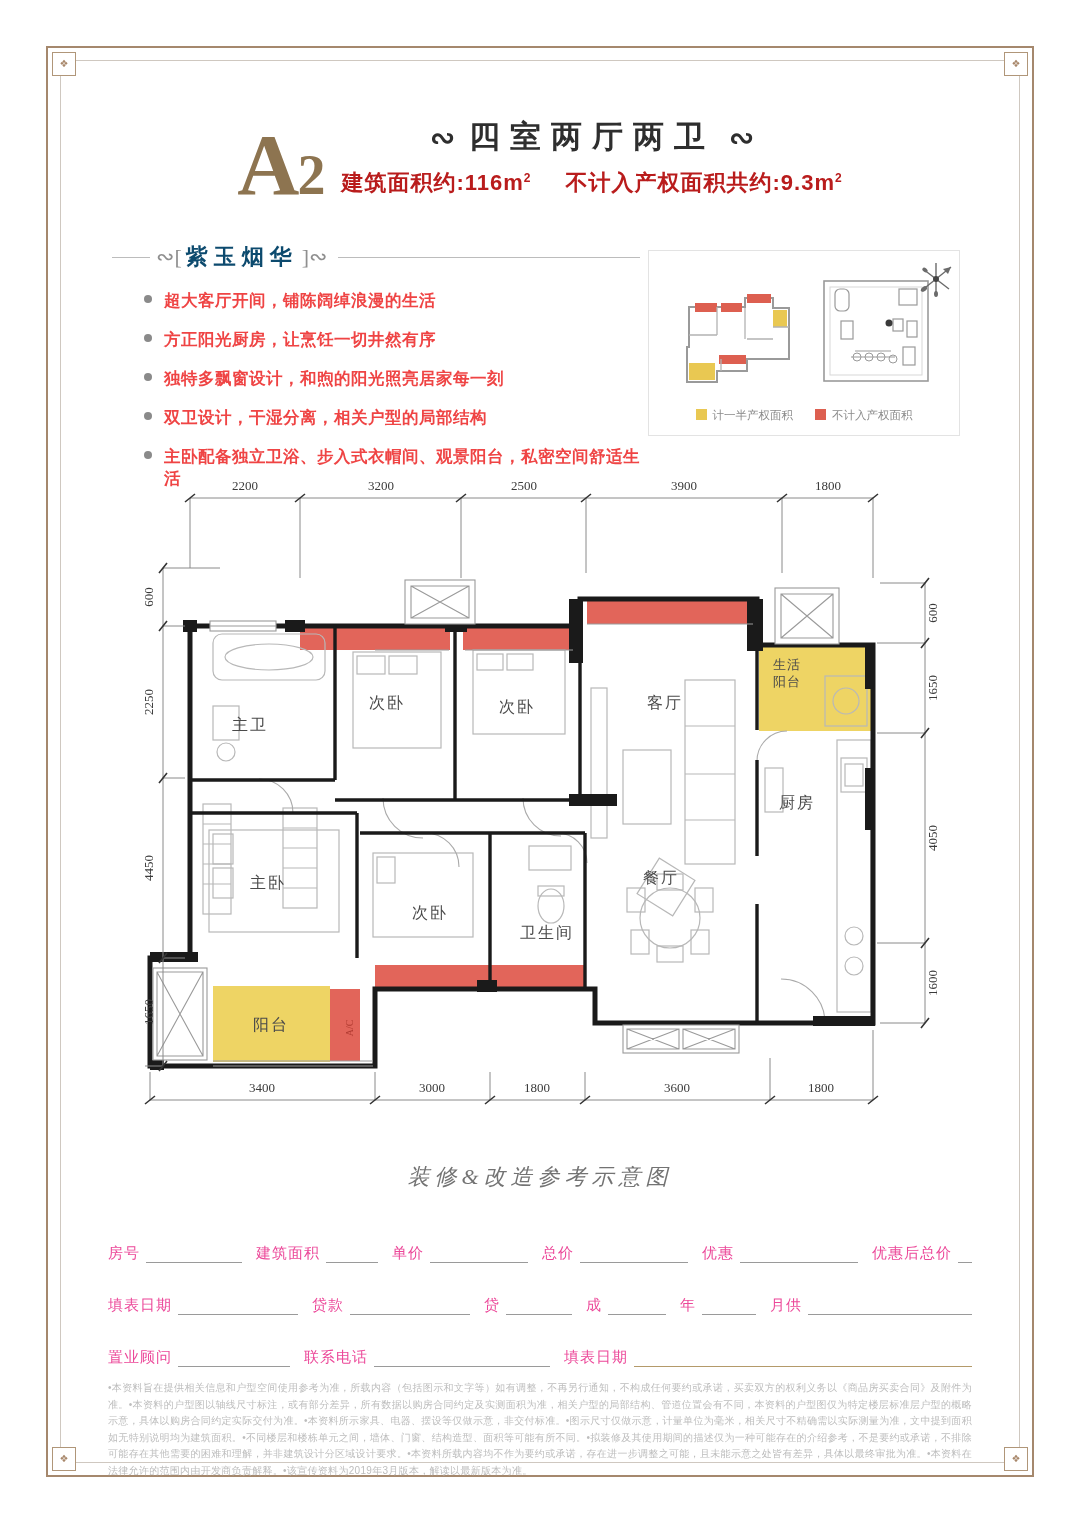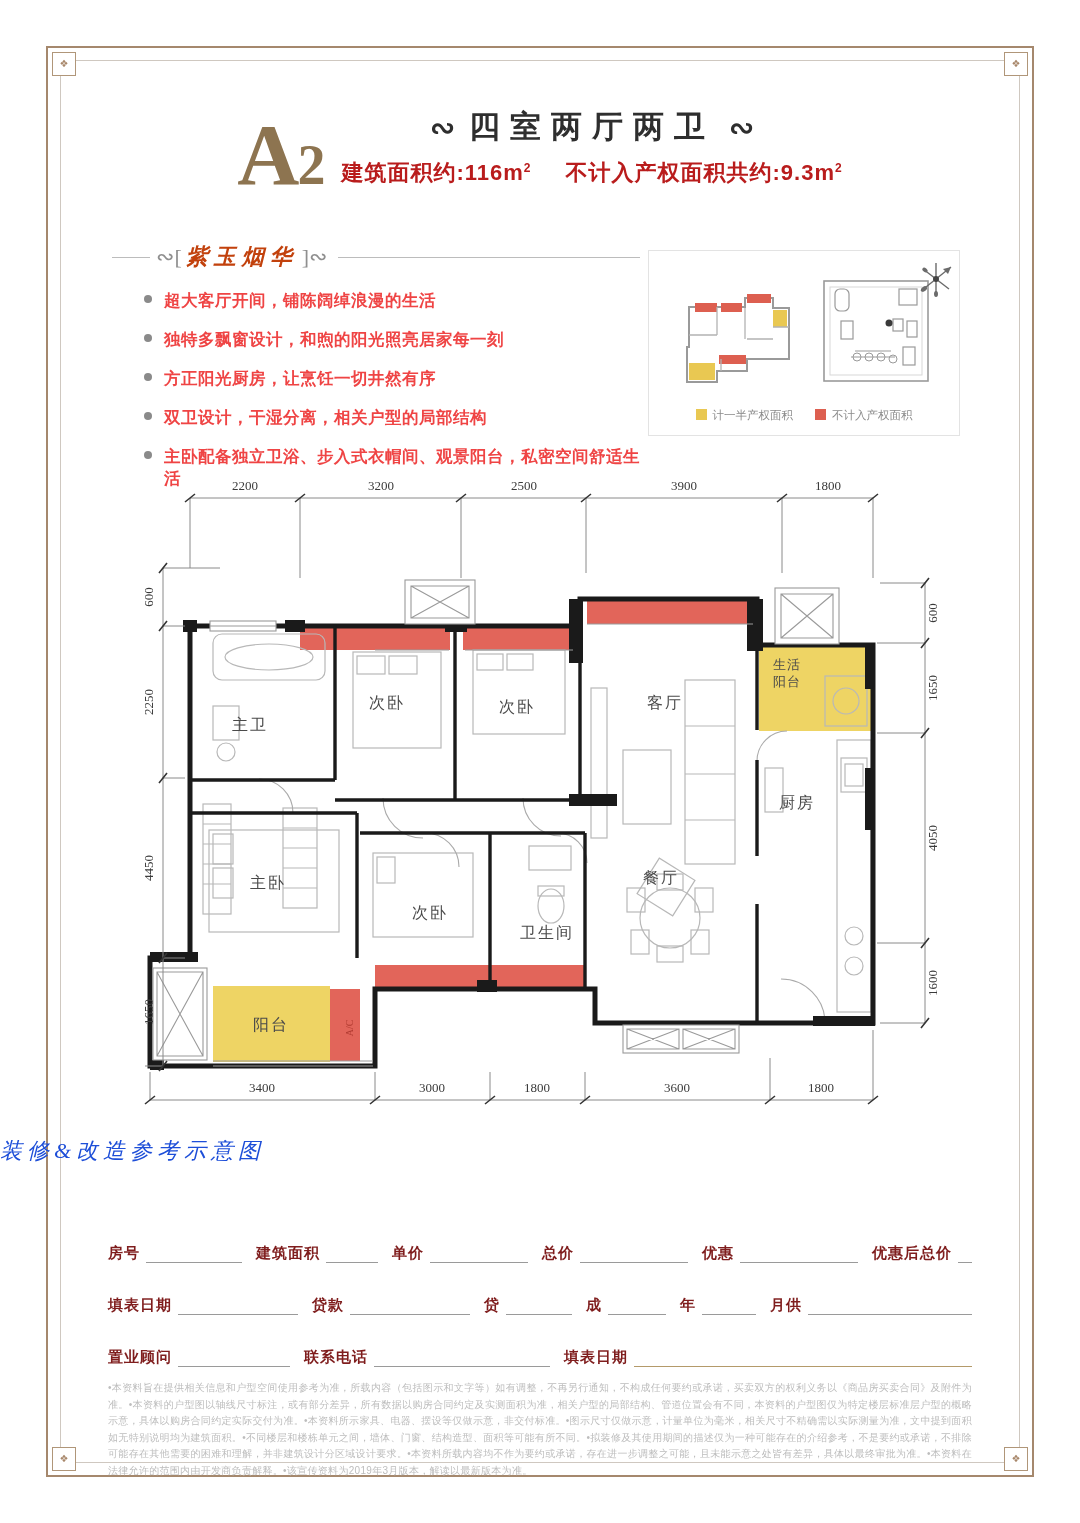--- a/index.html
+++ b/index.html
@@ -8,34 +8,34 @@
         font-family:"Liberation Serif",serif;color:#333;}
   
   .frame1{position:absolute;inset:46px;border:2px solid #a5886d;pointer-events:none;}
   .frame2{position:absolute;inset:60px;border:1px solid #cfc8c0;pointer-events:none;}
   .corner{position:absolute;width:24px;height:24px;background:#fff;border:1px solid #b09679;
           display:flex;align-items:center;justify-content:center;color:#a8876a;font-size:10px;line-height:1;}
   .corner.tl{left:52px;top:52px}.corner.tr{right:52px;top:52px}
   .corner.bl{left:52px;bottom:52px}.corner.br{right:52px;bottom:52px}
 
   
-  .header{position:absolute;left:0;top:106px;width:100%;display:flex;justify-content:center;align-items:flex-end;gap:18px;}
+  .header{position:absolute;left:0;top:116px;width:100%;display:flex;justify-content:center;align-items:flex-end;gap:18px;}
   .plan-code{font-weight:bold;color:#8d7450;font-size:86px;line-height:.8;letter-spacing:-2px;}
   .plan-code .num{font-size:56px;}
   .header-right{display:flex;flex-direction:column;align-items:center;gap:10px;padding-bottom:2px;}
   .title-row{font-size:31px;font-weight:bold;color:#2e2e2e;letter-spacing:10px;display:flex;align-items:center;gap:14px;}
   .orn{font-size:30px;letter-spacing:0;color:#2e2e2e;font-family:"DejaVu Sans",sans-serif;}
   .area-row{font-size:22px;font-weight:bold;color:#b91c1c;letter-spacing:1px;font-family:"Liberation Sans",sans-serif;text-align:center;}
   .area-row .gap{display:inline-block;width:34px;}
   sup{font-size:12px;}
 
   
   .features{position:absolute;left:112px;top:242px;width:528px;}
   .feat-head{display:flex;align-items:center;font-size:22px;color:#8f8f8f;}
-  .feat-head .tagline{color:#c2410c;letter-spacing:6px;font-style:italic;font-weight:bold;margin:0 4px;}
+  .feat-head .tagline{color:#0c4a6e;letter-spacing:6px;font-weight:bold;margin:0 4px;}
   .feat-head .rule{flex:1;height:1px;background:#bcbcbc;margin-left:10px;}
   .feat-head .lead{width:38px;height:1px;background:#bcbcbc;margin-right:6px;}
   .bullets{margin:18px 0 0 52px;padding:0;list-style:none;}
   .bullets li{position:relative;font-family:"Liberation Sans",sans-serif;font-weight:bold;
               font-size:16.5px;color:#ef4444;margin-bottom:17px;letter-spacing:.5px;}
   .bullets li .dot{position:absolute;left:-20px;top:5px;width:8px;height:8px;border-radius:50%;background:#8a8a8a;}
 
   
   .panel{position:absolute;left:648px;top:250px;width:312px;height:186px;border:1px solid #e3e3e3;background:#fff;}
   .panel .mini{position:absolute;}
@@ -43,27 +43,27 @@
           font-family:"Liberation Sans",sans-serif;font-size:11.5px;color:#8b8b8b;align-items:center;}
   .legend .sw{display:inline-block;width:11px;height:11px;margin-right:6px;vertical-align:-1px;}
   .sw.yellow{background:#e9c852;}
   .sw.red{background:#dd5f50;}
 
   
   .plansvg{position:absolute;left:125px;top:468px;}
   text.dim{font-size:13px;fill:#3a3a3a;font-family:"Liberation Serif",serif;}
   text.room{font-size:16px;fill:#4a4a4a;letter-spacing:2px;}
   text.room.sm{font-size:13px;letter-spacing:1px;}
-  .caption{position:absolute;left:0;top:1136px;width:100%;text-align:left;
-           font-style:italic;font-size:22px;color:#1d4ed8;letter-spacing:5px;}
+  .caption{position:absolute;left:0;top:1162px;width:100%;text-align:center;
+           font-style:italic;font-size:22px;color:#737373;letter-spacing:5px;}
 
   
   .form{position:absolute;left:108px;top:1244px;width:864px;font-family:"Liberation Sans",sans-serif;}
   .frow{display:flex;align-items:flex-end;margin-bottom:33px;}
-  .frow .lab{font-size:15px;font-weight:bold;color:#7f1d1d;white-space:nowrap;letter-spacing:1px;}
+  .frow .lab{font-size:15px;font-weight:normal;color:#ec4899;white-space:nowrap;letter-spacing:1px;}
   .frow .ln{border-bottom:1.3px solid #9a9a9a;height:16px;margin:0 14px 0 6px;}
   .frow .ln.grow{flex:1;margin-right:0;}
   .frow .ln.gold{border-bottom-color:#b49a6a;}
 
   .disclaimer{position:absolute;left:108px;top:1380px;width:864px;font-family:"Liberation Sans",sans-serif;
               font-size:10px;line-height:1.65;color:#bdbdbd;text-align:justify;letter-spacing:.3px;}
 </style>
 </head>
 <body>
 
@@ -95,22 +95,22 @@
       <span class="lead"></span>
       <span>∾</span>
         <span>[</span>
       <span class="tagline">紫玉烟华</span>
       <span>]</span>
         <span>∾</span>
       <span class="rule"></span>
     </div>
     <ul class="bullets">
       <li><span class="dot"></span><span>超大客厅开间，铺陈阔绰浪漫的生活</span></li>
+      <li><span class="dot"></span><span>方正阳光厨房，让烹饪一切井然有序</span></li>
       <li><span class="dot"></span><span>独特多飘窗设计，和煦的阳光照亮居家每一刻</span></li>
-      <li><span class="dot"></span><span>方正阳光厨房，让烹饪一切井然有序</span></li>
       <li><span class="dot"></span><span>双卫设计，干湿分离，相关户型的局部结构</span></li>
       <li><span class="dot"></span><span>主卧配备独立卫浴、步入式衣帽间、观景阳台，私密空间舒适生活</span></li>
     </ul>
   </div>
 
   <div class="panel">
 
     <svg class="mini" style="left:26px;top:26px" width="130" height="112" viewBox="0 0 130 112">
       <path d="M14,30 L70,30 L70,21 L98,21 L98,31 L114,31 L114,82 L72,82 L72,94 L42,94 L42,105 L12,105 L12,70 L14,70 Z" fill="#fff" stroke="#9a9a9a" stroke-width="2"></path>
       <rect x="20" y="26" width="22" height="9" fill="#dd5f50"></rect>

